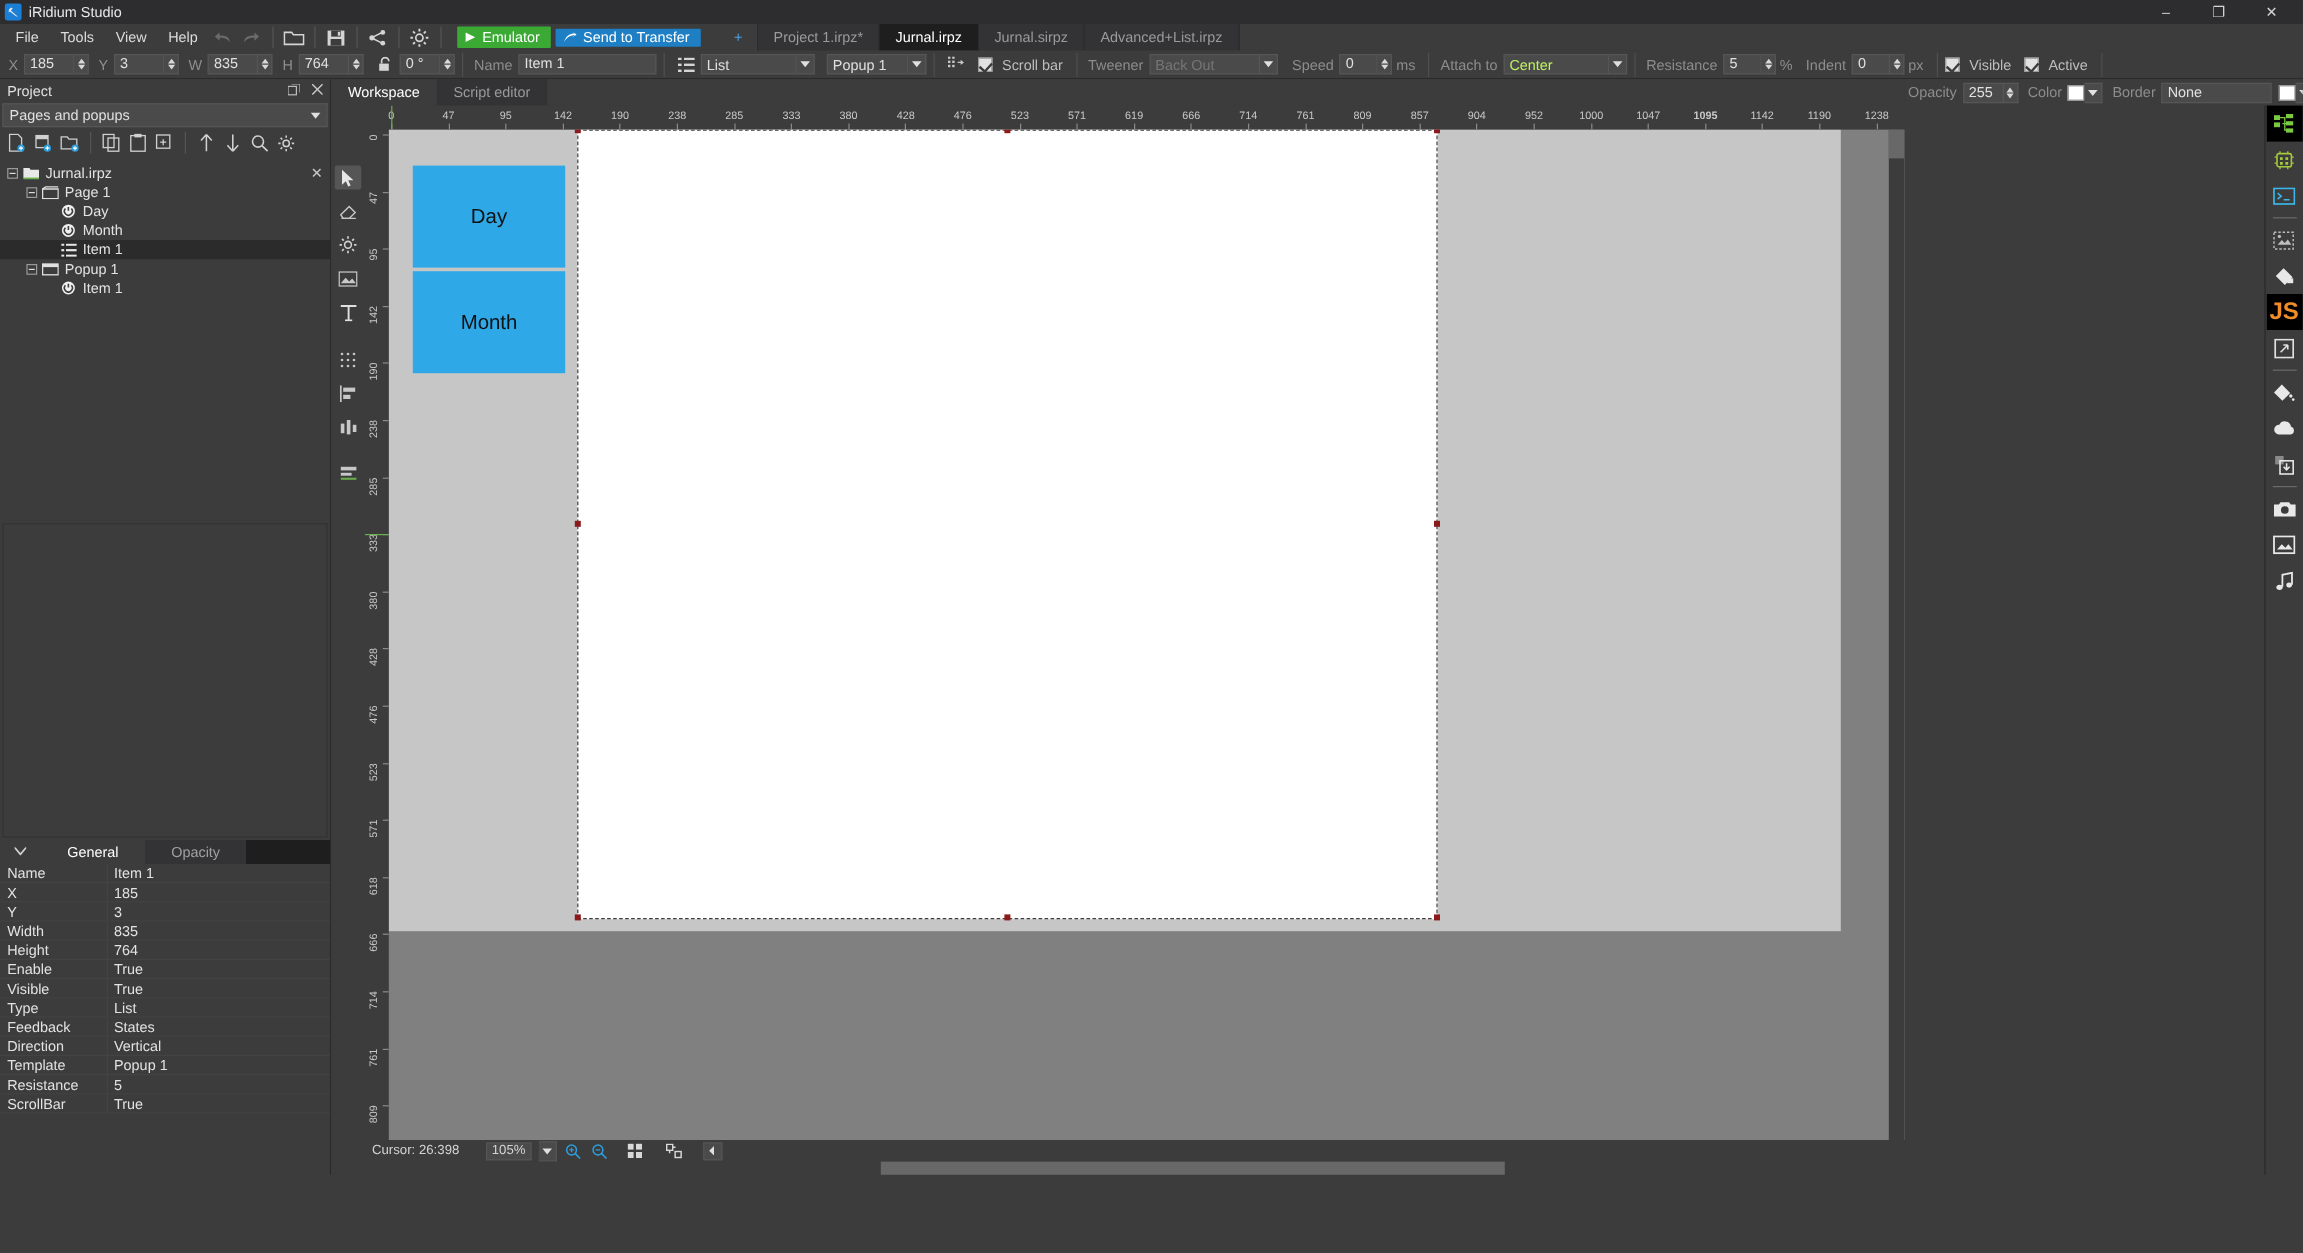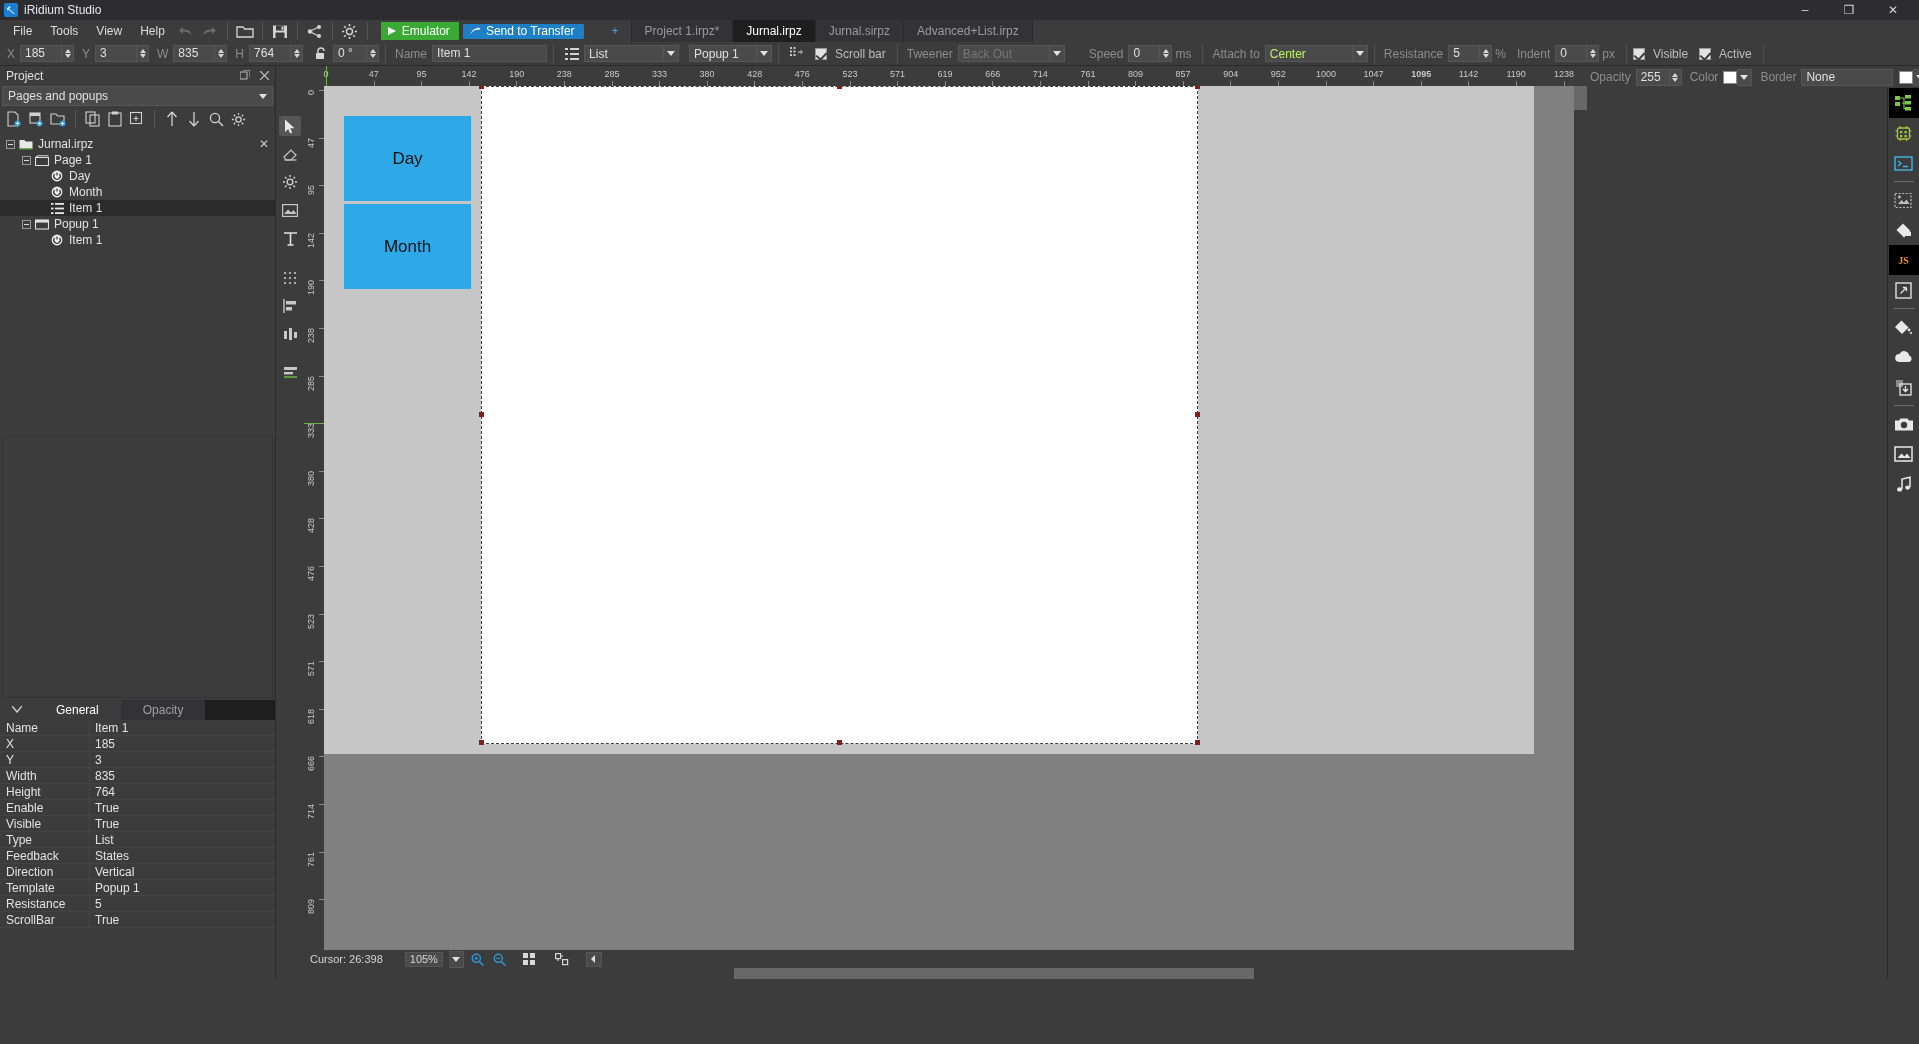--- a/index.html
+++ b/index.html
@@ -330,21 +330,21 @@
     <span class="plabel lit">Scroll bar</span>
   </div>
 
   <div class="grp-sep"></div>
   <span class="plabel">Tweener</span>
   <div class="combo" style="width:92px;color:#767676;">Back Out</div>
   <div class="cbtn">
       <i></i>
     </div>
 
-  <span class="plabel" style="margin-left:24px;">Speed</span>
+  <span class="plabel" style="margin-left:12px;">Speed</span>
   <div class="pinput" style="width:32px;">0</div>
   <div class="spin">
       <i class="up"></i>
       <i class="dn"></i>
     </div>
   <span class="plabel">ms</span>
 
   <div class="grp-sep"></div>
   <span class="plabel">Attach to</span>
   <div class="combo" style="width:88px;color:#bef264;">Center</div>
@@ -626,20 +626,24 @@
           <div class="pval">5</div>
         </div>
       <div class="prow">
           <div class="pkey">ScrollBar</div>
           <div class="pval">True</div>
         </div>
     </div>
   </div>
 
   <div class="center">
+    <div class="wstabs">
+      <div class="wstab active">Workspace</div>
+      <div class="wstab">Script editor</div>
+    </div>
 
     <div class="canvasarea">
 
       <div class="vtoolbar">
         <div class="vtool active">
           <svg width="13" height="15" viewBox="0 0 13 15">
               <path d="M1 0.5 L1 13 L4.2 10 L6.2 14.5 L8.2 13.6 L6.2 9.3 L10.5 9.3 Z" fill="#e8e8e8"></path>
             </svg>
         </div>
         <div class="vtool">
@@ -949,21 +953,21 @@
               <circle cx="5.5" cy="5" r="1.4" fill="#bdbdbd"></circle>
             </svg>
         </div>
         <div class="ricon">
           <svg width="19" height="17" viewBox="0 0 19 17">
               <path d="M9 1.5L16.5 9 10 15.5 2.5 8z" fill="#e8e8e8"></path>
               <rect x="12" y="10" width="5" height="4" fill="#e8e8e8"></rect>
             </svg>
         </div>
         <div class="ricon sel">
-          <span style="color:#f28c28;font-weight:bold;font-size:10px;font-family:Liberation Serif, serif;">JS</span>
+          <span style="color:#f28c28;font-weight:bold;font-size:20px;font-family:Liberation Sans, sans-serif;">JS</span>
         </div>
         <div class="ricon">
           <svg width="17" height="17" viewBox="0 0 17 17">
               <rect x="1" y="1" width="15" height="15" fill="none" stroke="#e0e0e0" stroke-width="1.4"></rect>
               <path d="M5.5 11.5L11.5 5.5M11.5 5.5H7.8M11.5 5.5v3.7" stroke="#e0e0e0" stroke-width="1.3" fill="none"></path>
             </svg>
         </div>
         <div class="rsep"></div>
         <div class="ricon">
           <svg width="19" height="17" viewBox="0 0 19 17">

